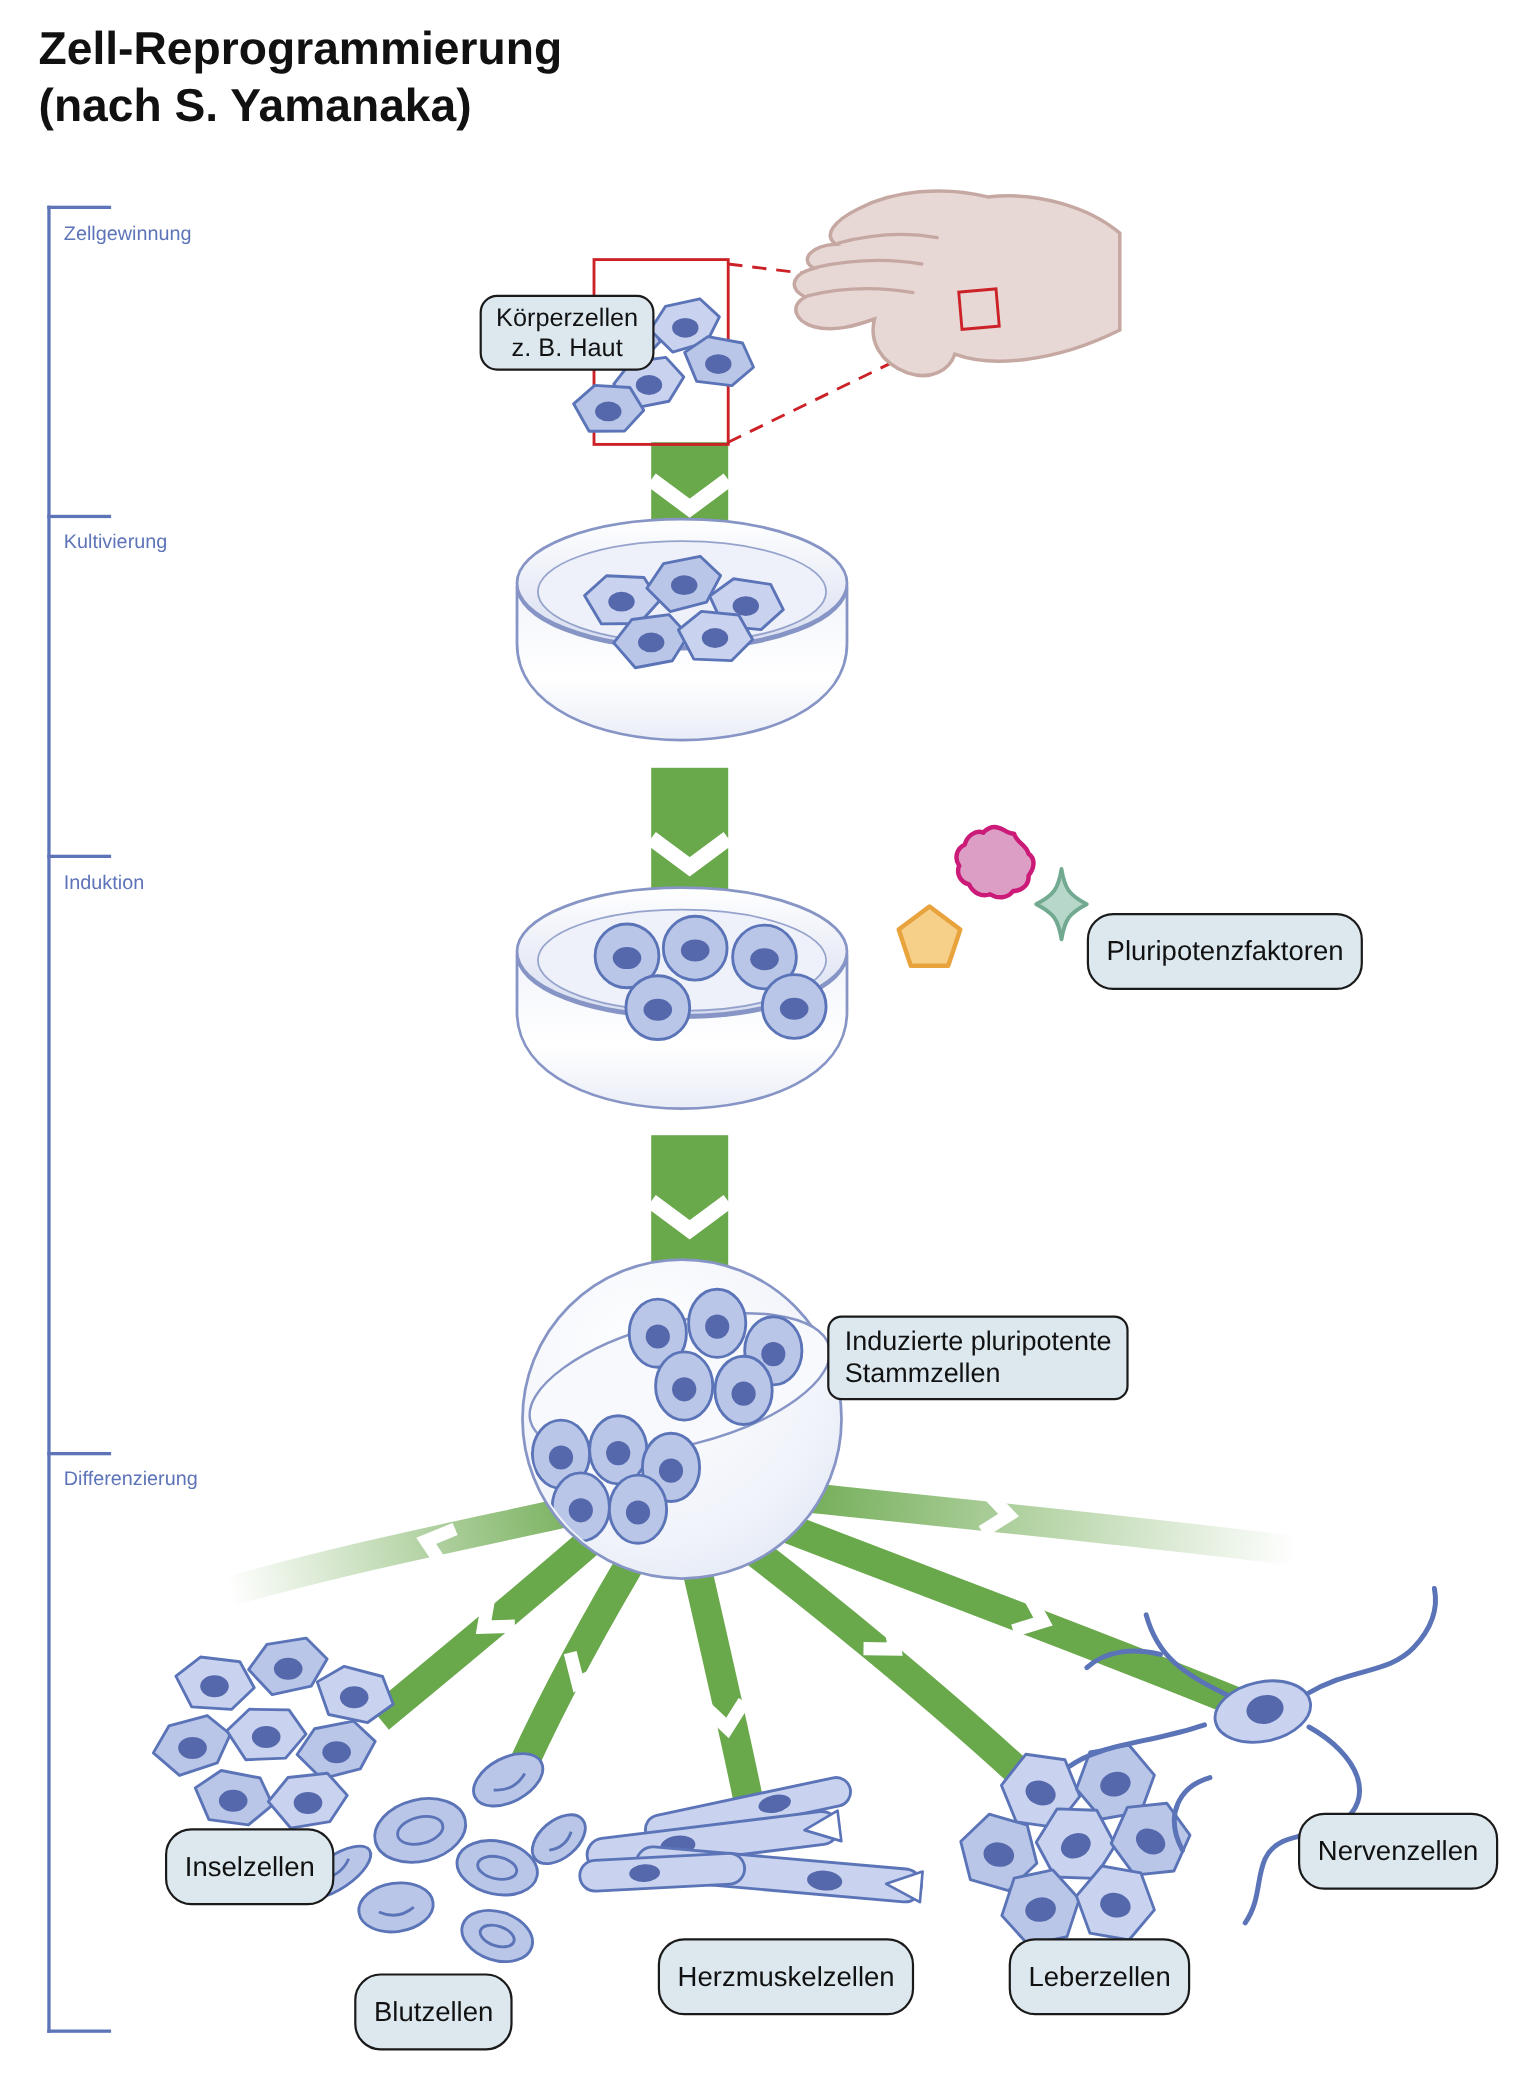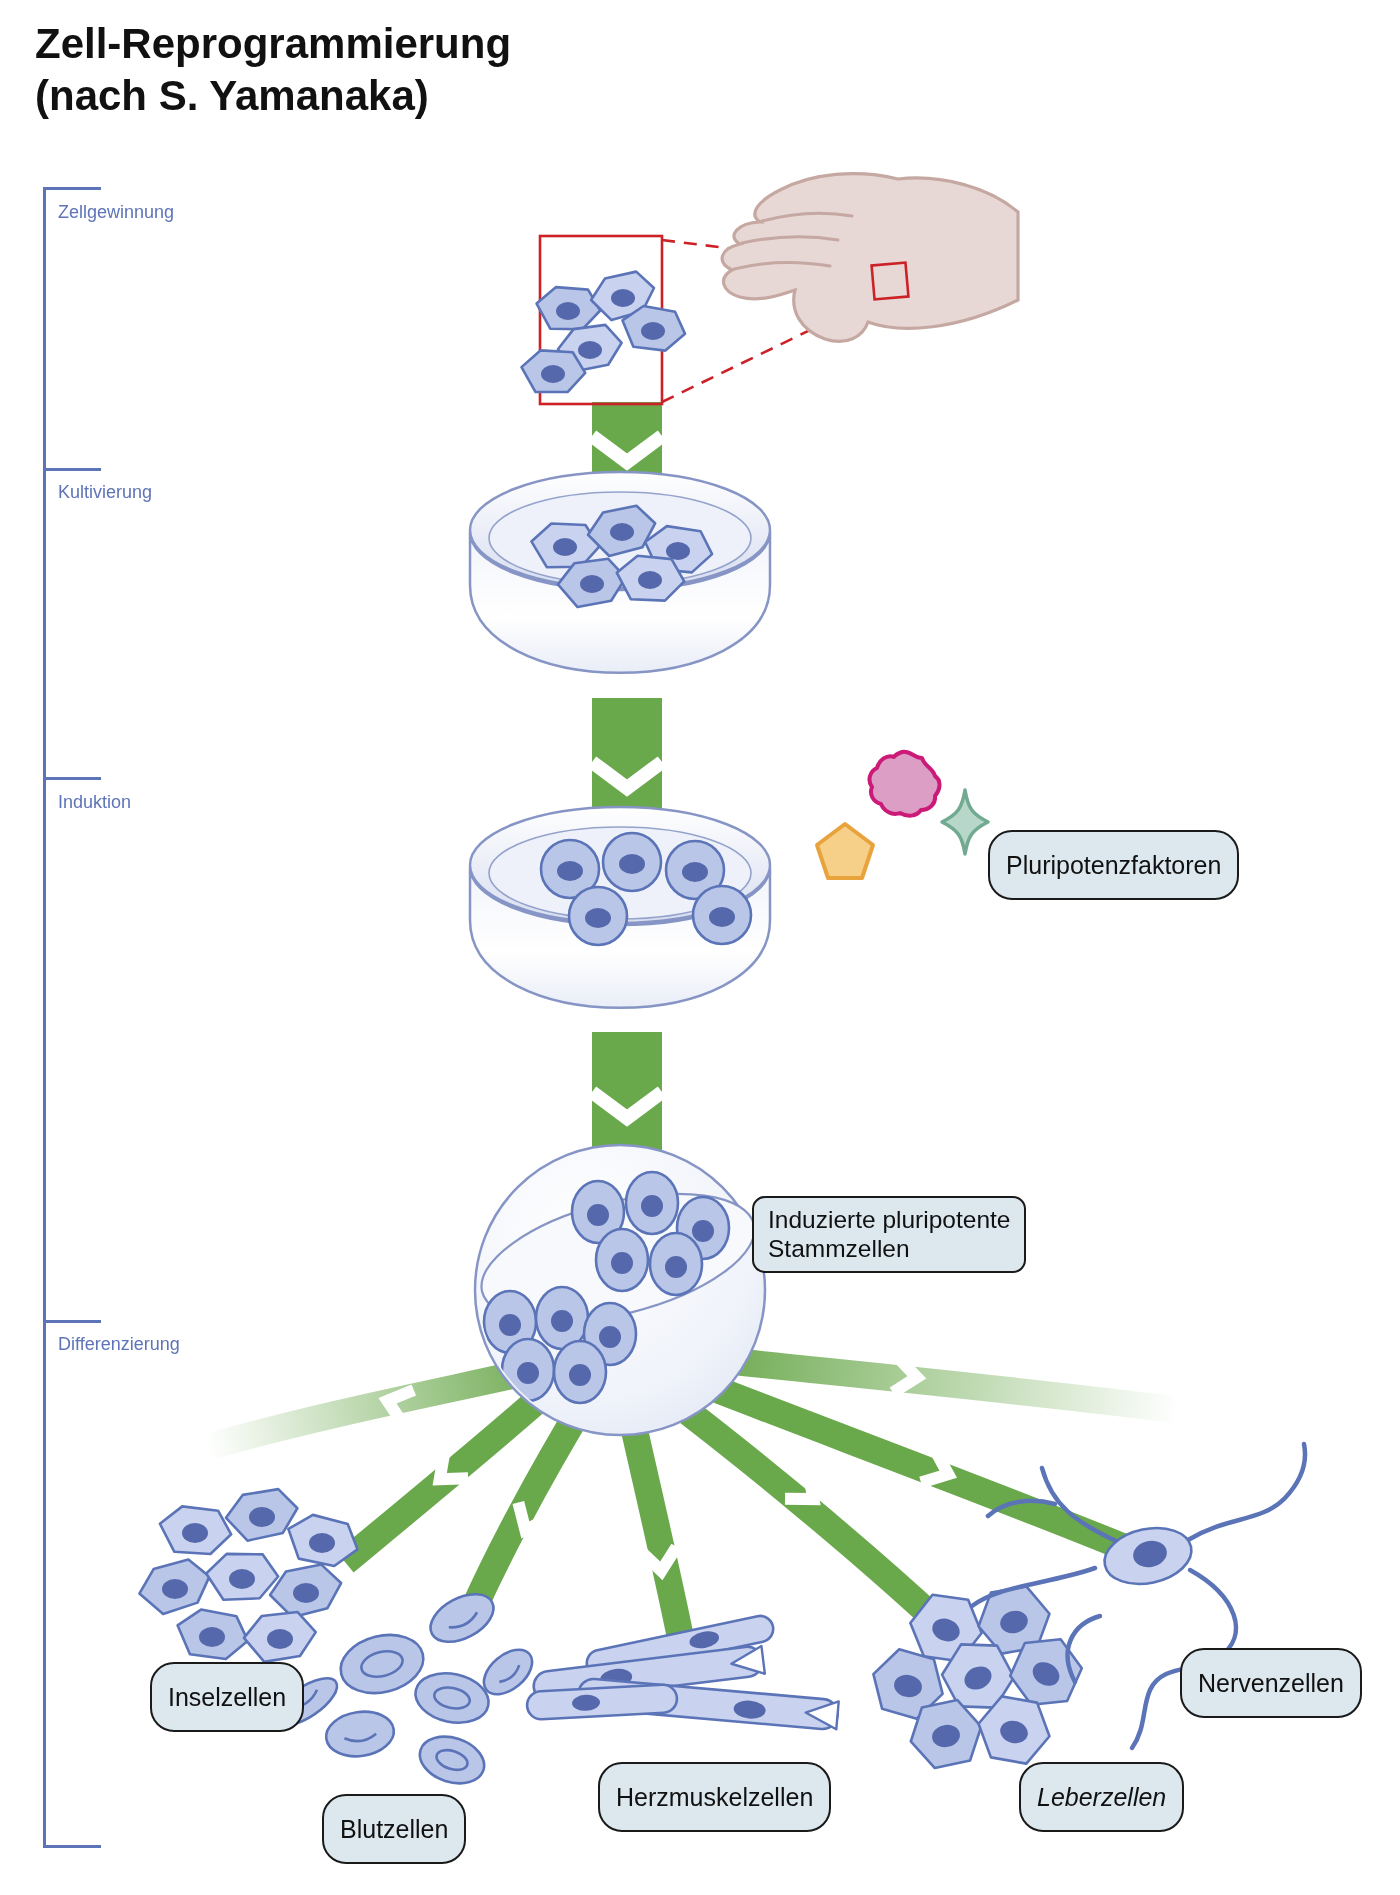--- a/index.html
+++ b/index.html
@@ -10,21 +10,21 @@
   .stage-label{position:absolute;color:#5e74b8;font-size:18px;}
   .pill{position:absolute;background:#dce8ee;border:2.2px solid #1a1a1a;border-radius:24px;
         color:#111;font-size:25px;line-height:1.2;padding:18px 16px;text-align:center;white-space:nowrap;}
   .pill-2line{border-radius:16px;text-align:center;}
   #pill-koerper{left:436px;top:268px;font-size:23px;border-radius:16px;padding:5px 13px;}
   #pill-plurifak{left:988px;top:830px;}
   #pill-ips{left:752px;top:1196px;font-size:24.5px;border-radius:13px;text-align:left;padding:7px 14px;}
   #pill-insel{left:150px;top:1650px;margin-top:12px;}
   #pill-blut{left:322px;top:1794px;}
   #pill-herz{left:598px;top:1762px;}
-  #pill-leber{left:1019px;top:1762px;font-style:italic;}
+  #pill-leber{left:917px;top:1762px;}
   #pill-nerven{left:1180px;top:1648px;}
   svg{position:absolute;left:0;top:0;}
   svg *{vector-effect:none;}
   .cellA{fill:#c9d2ee;stroke:#5b74b8;stroke-width:2.6;stroke-linejoin:round;}
   .cellB{fill:#b9c6e8;stroke:#5b74b8;stroke-width:2.6;stroke-linejoin:round;}
   .nuc{fill:#5568ac;}
   .band{fill:none;stroke:#6aa84c;stroke-width:27;}
   .chev{fill:none;stroke:#ffffff;stroke-width:12;}
   .chevBig{fill:none;stroke:#ffffff;stroke-width:14;}
   .dishline{stroke:#8695c5;stroke-width:2.5;}
@@ -316,20 +316,24 @@
     <div class="bracket-line" style="left:43px;top:777px;width:58px;height:3px;"></div>
     <div class="bracket-line" style="left:43px;top:1320px;width:58px;height:3px;"></div>
     <div class="bracket-line" style="left:43px;top:1845px;width:58px;height:3px;"></div>
   </div>
 
   <div class="stage-label" style="left:58px;top:202px;">Zellgewinnung</div>
   <div class="stage-label" style="left:58px;top:482px;">Kultivierung</div>
   <div class="stage-label" style="left:58px;top:792px;">Induktion</div>
   <div class="stage-label" style="left:58px;top:1334px;">Differenzierung</div>
 
+  <div class="pill pill-2line" id="pill-koerper">
+    <div>Körperzellen</div>
+    <div>z. B. Haut</div>
+  </div>
 
   <div class="pill" id="pill-plurifak">Pluripotenzfaktoren</div>
 
   <div class="pill pill-2line" id="pill-ips">
     <div>Induzierte pluripotente</div>
     <div>Stammzellen</div>
   </div>
 
   <div class="pill" id="pill-insel">Inselzellen</div>
   <div class="pill" id="pill-blut">Blutzellen</div>

